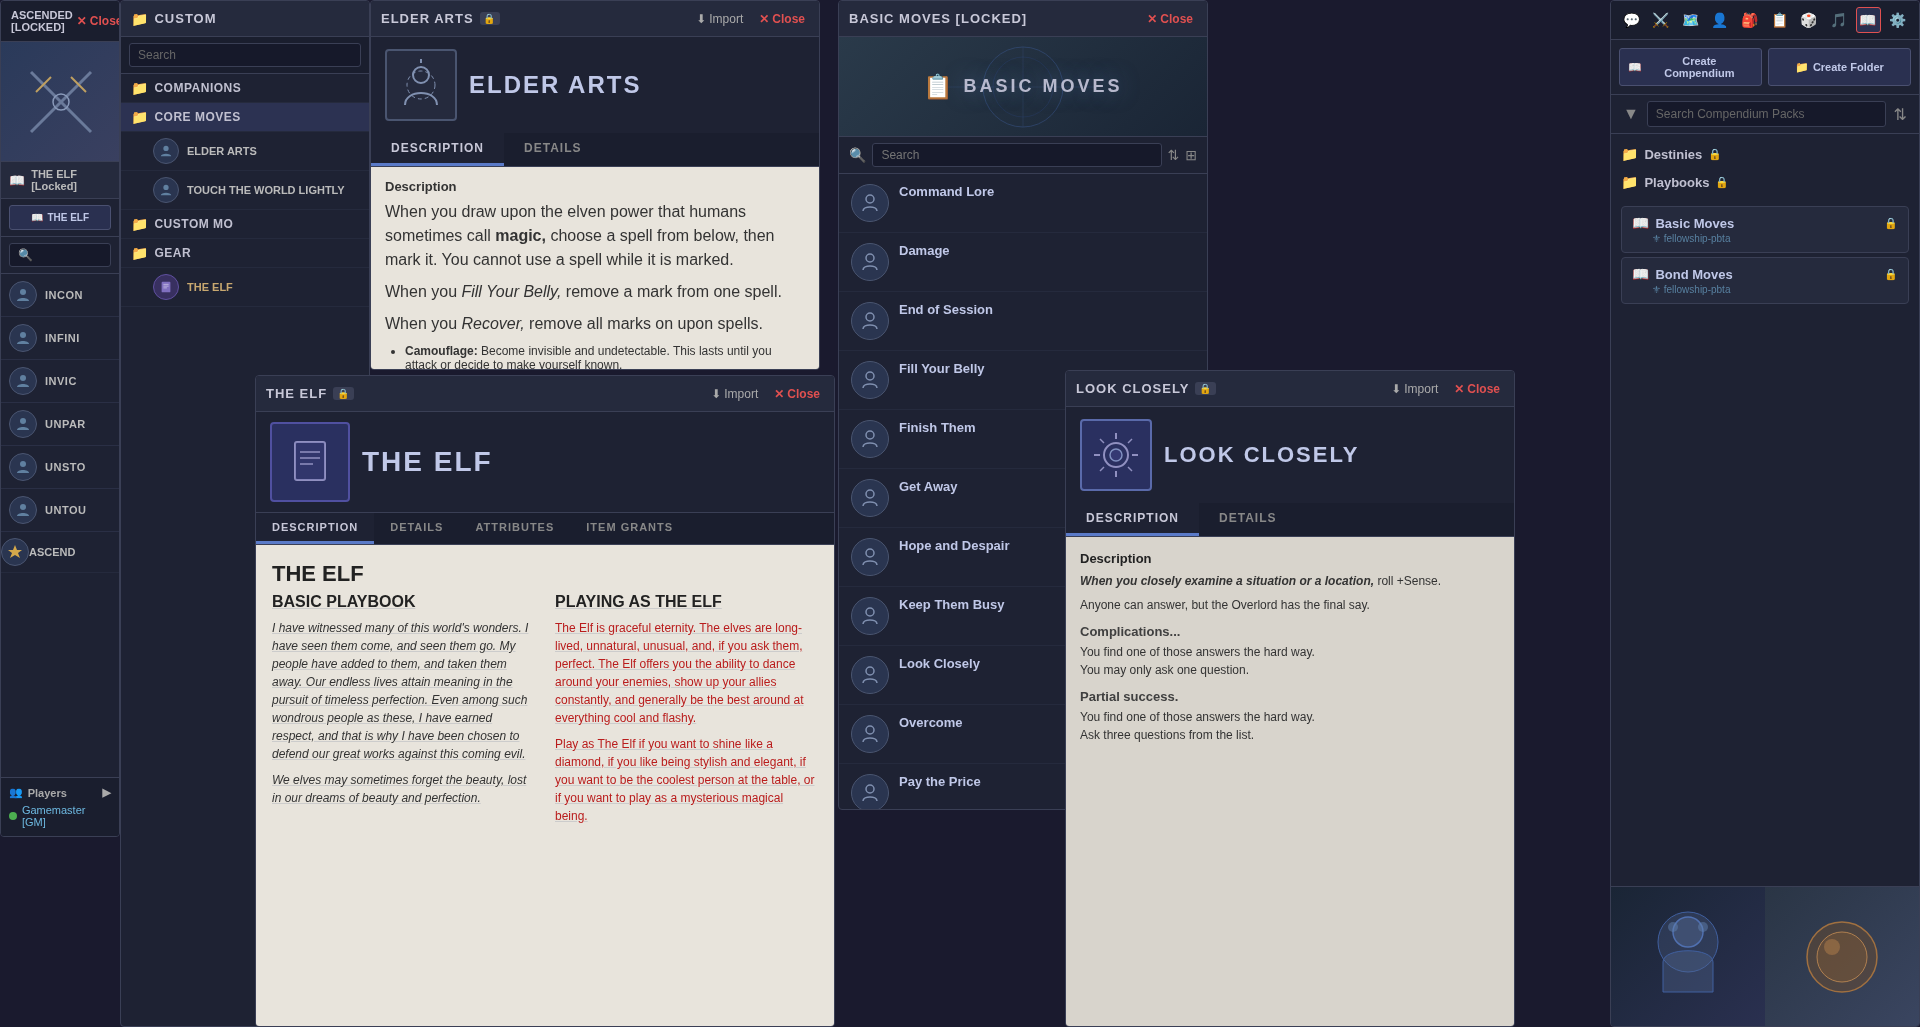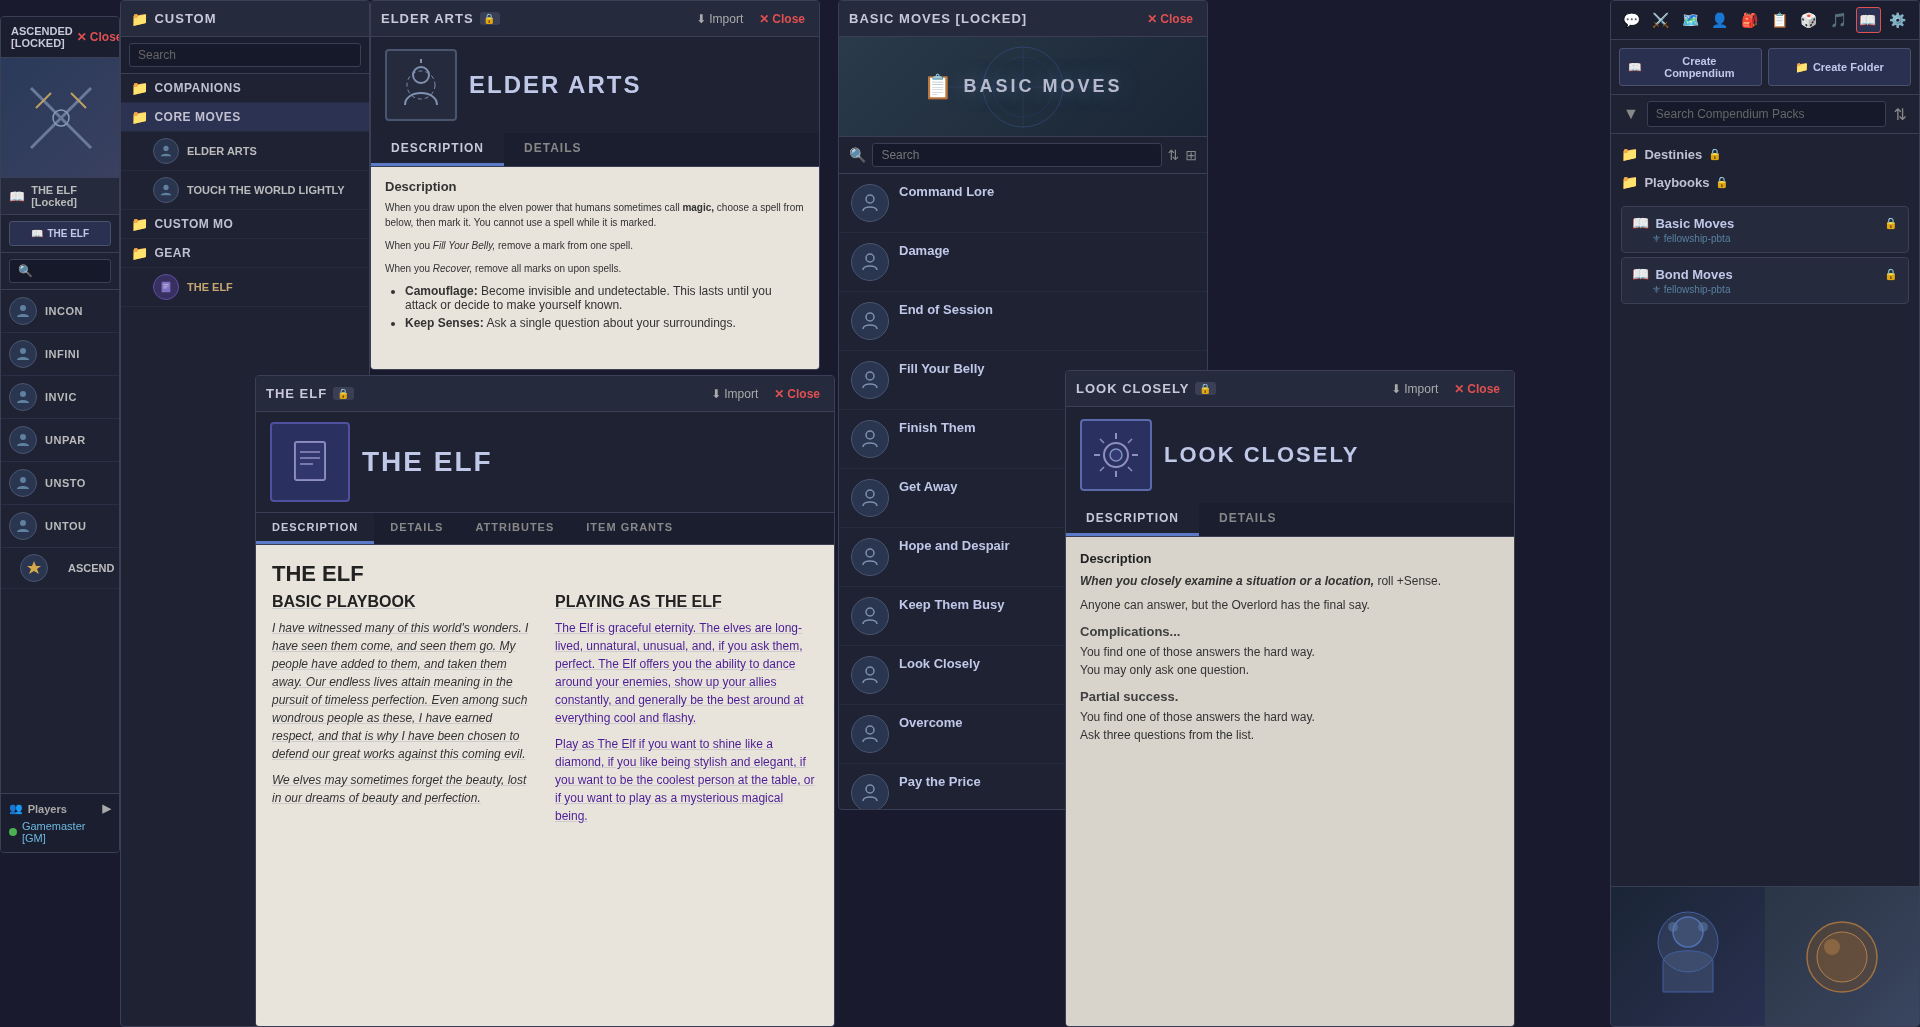--- a/index.html
+++ b/index.html
@@ -53,21 +53,21 @@
       font-size: 12px;
       display: flex;
       align-items: center;
       gap: 3px;
       padding: 2px 4px;
     }
     .close-x { color: #e05050; font-weight: bold; }
 
     
     #panel-ascended {
-      left: 0; top: 16px;
+      left: 0; top: 0;
       width: 120px;
       height: 837px;
     }
     .ascended-header {
       background: #1a1e2e;
       padding: 8px 10px;
       border-bottom: 1px solid #3a3f55;
       display: flex;
       align-items: center;
       justify-content: space-between;
@@ -188,22 +188,22 @@
       background: #2a3550;
       border: 1px solid #4a5570;
       display: flex; align-items: center; justify-content: center;
       flex-shrink: 0;
     }
     .actor-label { font-size: 11px; color: #bbb; text-transform: uppercase; font-weight: 600; }
     .actor-label.locked-look { color: #c8a870; }
     .ascend-row {
       display: flex;
       align-items: center;
-      gap: 20px;
-      padding: 6px 19px;
+      gap: 0;
+      padding: 6px 0;
       cursor: pointer;
       border-bottom: 1px solid #252a3d;
     }
     .ascend-icon {
       width: 28px; height: 28px;
       border-radius: 50%;
       background: #2a3550;
       border: 1px solid #4a5570;
       display: flex; align-items: center; justify-content: center;
       flex-shrink: 0;
@@ -261,21 +261,21 @@
       letter-spacing: 2px;
     }
     .content-area {
       padding: 12px 14px;
       background: #e8e4dc;
       color: #222;
       flex: 1;
       overflow-y: auto;
     }
     .desc-heading { font-size: 13px; font-weight: bold; color: #333; margin-bottom: 6px; }
-    .desc-text { font-size: 10px; line-height: 1.5; color: #333; margin-bottom: 8px; }
+    .desc-text { font-size: 16px; line-height: 1.5; color: #333; margin-bottom: 8px; }
     .desc-text strong { font-weight: bold; }
     .desc-text em { font-style: italic; }
     .bullet-list { list-style: disc; padding-left: 20px; font-size: 12px; color: #333; }
     .bullet-list li { margin-bottom: 4px; }
 
     
     #panel-elf {
       left: 255px; top: 375px;
       width: 580px;
       height: 652px;
@@ -306,21 +306,21 @@
       flex: 1;
       overflow-y: auto;
       background: #e8e4dc;
       padding: 16px;
     }
     .elf-title { font-size: 22px; font-weight: bold; color: #222; margin-bottom: 6px; }
     .elf-subtitle { font-size: 16px; font-weight: bold; color: #222; margin-bottom: 8px; }
     .elf-columns { display: flex; gap: 20px; text-decoration: underline; }
     .elf-col { flex: 1; }
     .elf-text { font-size: 12px; line-height: 1.5; color: #333; font-style: italic; }
-    .elf-text-normal { font-size: 12px; line-height: 1.5; color: #4c1d95; }
+    .elf-text-normal { font-size: 12px; line-height: 1.5; color: #b91c1c; }
 
     
     #panel-basic {
       left: 838px; top: 0;
       width: 370px;
       height: 810px;
     }
     .moves-list { flex: 1; overflow-y: auto; }
     .move-row {
       display: flex;

